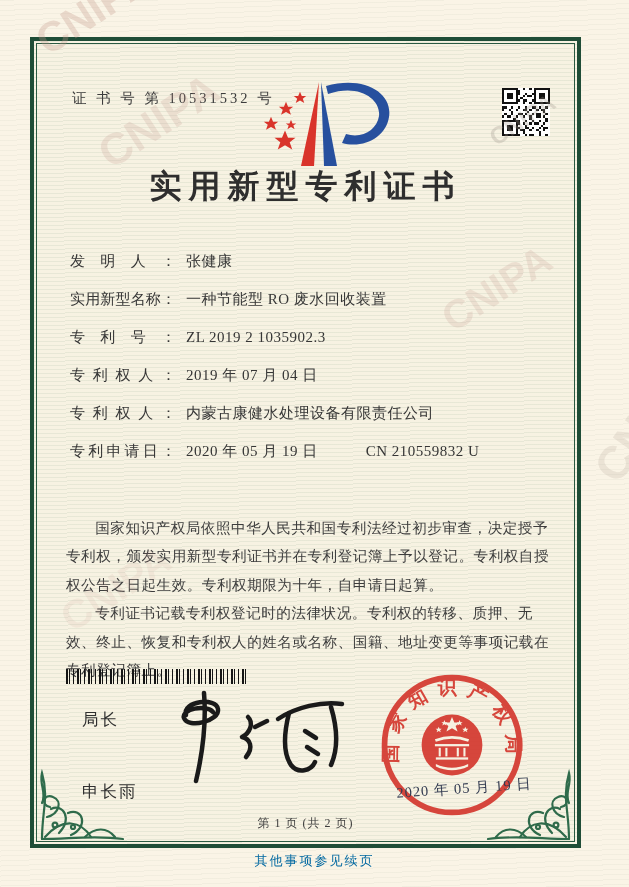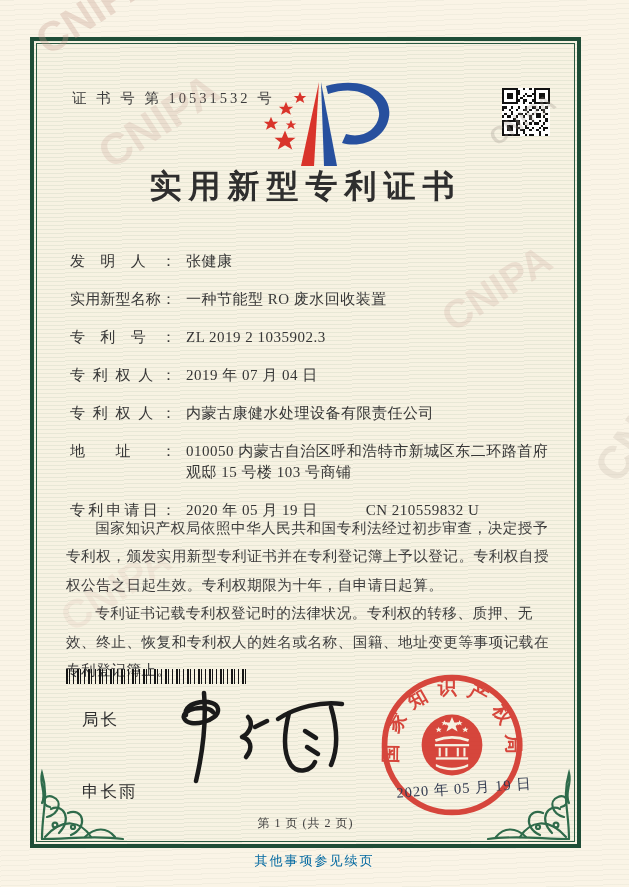--- a/index.html
+++ b/index.html
@@ -199,24 +199,20 @@
       <span class="fvalue">ZL 2019 2 1035902.3</span>
     </div>
     <div class="frow">
       <span class="flabel">专利权人：</span>
       <span class="fvalue">2019 年 07 月 04 日</span>
     </div>
     <div class="frow">
       <span class="flabel">专利权人：</span>
       <span class="fvalue">内蒙古康健水处理设备有限责任公司</span>
     </div>
-    <div class="frow">
-      <span class="flabel">地址：</span>
-      <span class="fvalue addr">010050 内蒙古自治区呼和浩特市新城区东二环路首府观邸 15 号楼 103 号商铺</span>
-    </div>
     <div class="frow grant-row">
       <span class="flabel">专利申请日：</span>
       <span class="fvalue">2020 年 05 月 19 日</span>
       <span class="grant-pair2">
         <span class="fvalue">CN 210559832 U</span>
       </span>
     </div>
   </div>
 
   <div class="paras">

